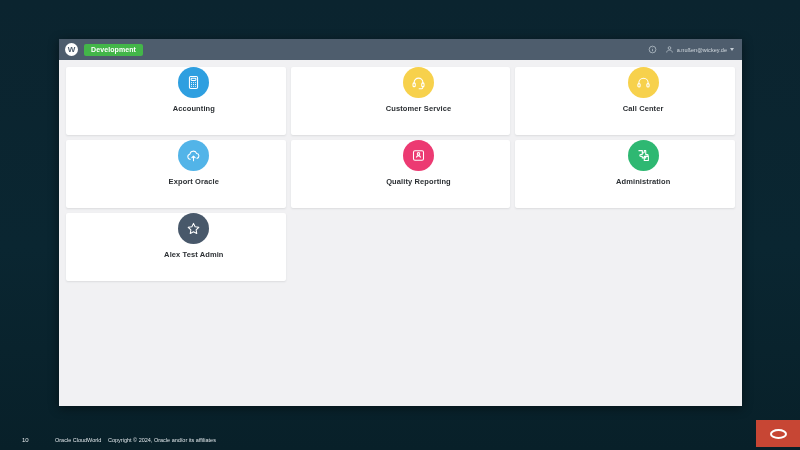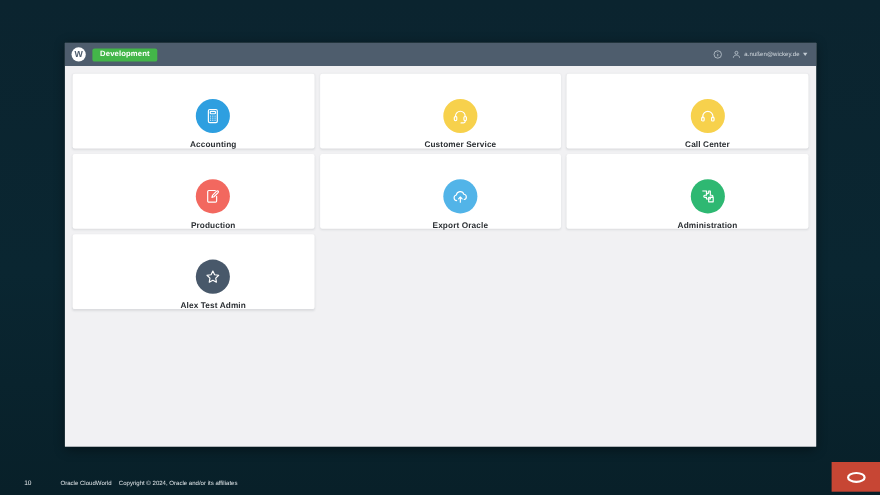--- a/index.html
+++ b/index.html
@@ -119,21 +119,21 @@
     align-content: start;
     background: #f1f1f3;
   }
   .module-tile {
     background: #ffffff;
     border-radius: 2px;
     box-shadow: 0 1px 2px rgba(25,35,50,.10);
     display: flex;
     flex-direction: column;
     align-items: center;
-    justify-content: flex-end;
+    justify-content: flex-start;
     gap: 7px;
     cursor: pointer;
     user-select: none;
     padding-left: 36px;
   }
   .tile-icon {
     width: 31px;
     height: 31px;
     border-radius: 50%;
     display: flex;
@@ -277,41 +277,42 @@
             <path d="M4.6 14.5v-2a7.4 7.4 0 0 1 14.8 0v2"></path>
             <rect x="3" y="13.6" width="3.6" height="5.6" rx="1.6"></rect>
             <rect x="17.4" y="13.6" width="3.6" height="5.6" rx="1.6"></rect>
           </svg>
         </div>
         <div class="tile-label">Call Center</div>
       </div>
 
 
 
-      <div class="module-tile">
-        <div class="tile-icon" style="background:#f2685f">
-          <svg viewBox="0 0 24 24" fill="none" stroke="#ffffff" stroke-width="1.7" stroke-linejoin="round" stroke-linecap="round">
-            <path d="M15.5 3.5H6.2A1.7 1.7 0 0 0 4.5 5.2v13.6a1.7 1.7 0 0 0 1.7 1.7h9.6a1.7 1.7 0 0 0 1.7-1.7V12"></path>
-            <path d="M19.6 4.2a1.7 1.7 0 0 1 0 2.4l-6 6-3 .9.9-3 6-6a1.7 1.7 0 0 1 2.1-.3z"></path>
-          </svg>
-        </div>
-        <div class="tile-label">Production</div>
-      </div>
 
       <div class="module-tile">
         <div class="tile-icon" style="background:#52b4e8">
           <svg viewBox="0 0 24 24" fill="none" stroke="#ffffff" stroke-width="1.7" stroke-linecap="round" stroke-linejoin="round">
             <path d="M6.6 18.2a4.1 4.1 0 0 1-.4-8.1 5.6 5.6 0 0 1 10.9-1.2 3.9 3.9 0 0 1 .5 7.7"></path>
             <path d="M12 20.5v-7"></path>
             <path d="M9.4 15.6 12 13l2.6 2.6"></path>
           </svg>
         </div>
         <div class="tile-label">Export Oracle</div>
       </div>
 
+      <div class="module-tile">
+        <div class="tile-icon" style="background:#ec3a72">
+          <svg viewBox="0 0 24 24" fill="none" stroke="#ffffff" stroke-width="1.7" stroke-linejoin="round">
+            <rect x="4" y="4.5" width="16" height="15" rx="2.4"></rect>
+            <path d="M8.4 15.2c.9-2 2.2-3 3.6-3s2.7 1 3.6 3"></path>
+            <circle cx="12" cy="9.4" r="2"></circle>
+          </svg>
+        </div>
+        <div class="tile-label">Quality Reporting</div>
+      </div>
 
 
       <div class="module-tile">
         <div class="tile-icon" style="background:#2eb872">
           <svg viewBox="0 0 24 24" fill="none" stroke="#ffffff" stroke-width="1.7" stroke-linejoin="round">
             <path d="M4 4.2h6.2v2.3a1.5 1.5 0 1 0 3 0V4.2h2.4v6.2h2.3a1.5 1.5 0 1 1 0 3h-2.3v2.4H10v-2.4H7.6a1.5 1.5 0 1 1 0-3H10V4.2"></path>
             <path d="M13.2 13.4h6.6v6.6h-6.6z"></path>
           </svg>
         </div>
         <div class="tile-label">Administration</div>

